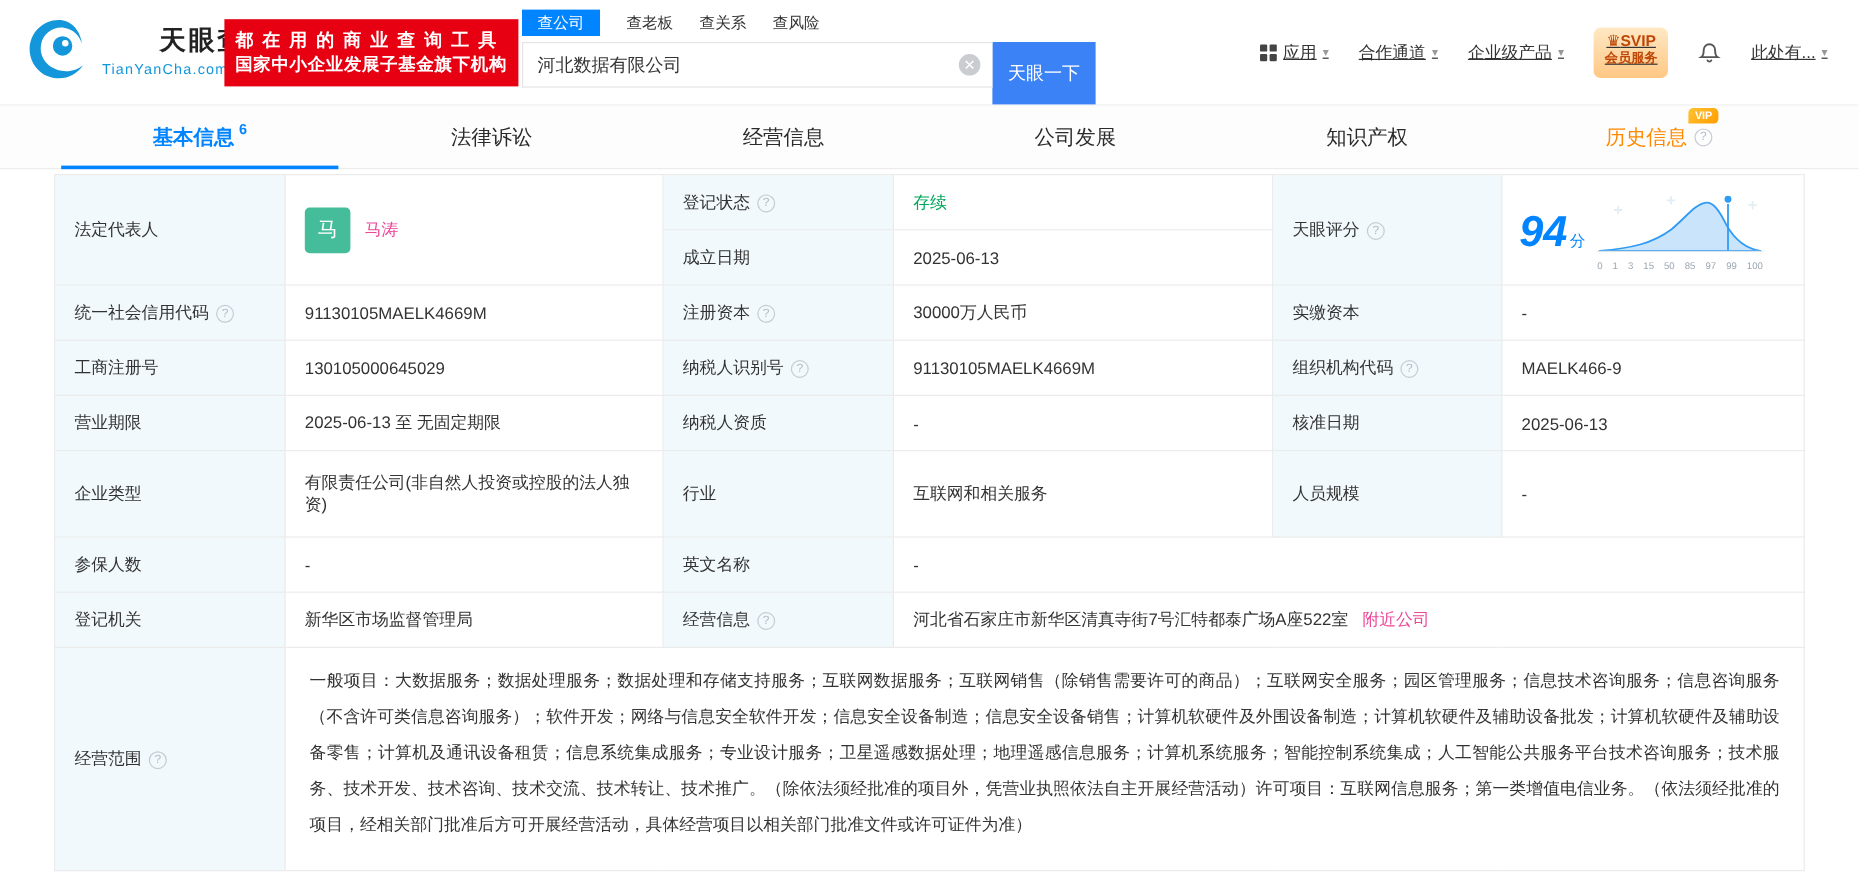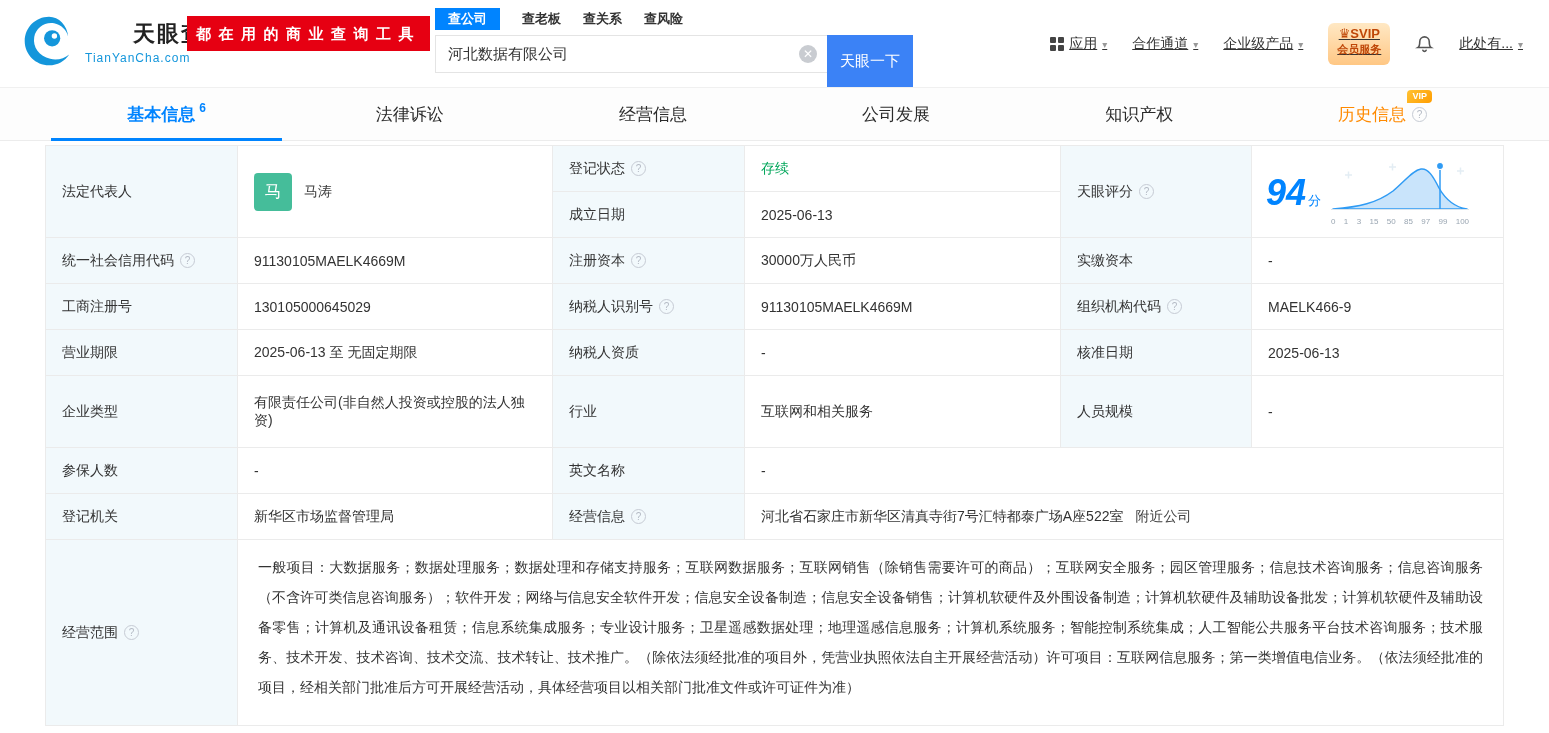--- a/index.html
+++ b/index.html
@@ -12,21 +12,21 @@
   .logo-mark { width:54px; height:54px; }
   .logo-title { font-size:22px; font-weight:bold; color:#222; line-height:34px; letter-spacing:2px;margin-left:48px; }
   .logo-sub { font-size:12px; color:#1496db; letter-spacing:1px; }
   .banner { position:absolute; left:187px; top:16px; background:#e60012; color:#fff;
     padding:7px 9px; font-weight:bold; }
   .banner .l1 { font-size:15px; letter-spacing:7.5px; line-height:21px; white-space:nowrap; }
   .banner .l2 { font-size:14.5px; letter-spacing:0.6px; line-height:21px; white-space:nowrap; }
 
   .search-wrap { position:absolute; left:435px; top:8px; }
   .mini-tabs { display:flex; gap:22px; align-items:center; height:22px; font-size:13px; }
-  .mini-tab { color:#333; cursor:pointer; padding:2px 0;font-weight:bold; }
+  .mini-tab { color:#333; cursor:pointer; padding:2px 0; }
   .mini-tab.active { background:#0084ff; color:#fff; padding:2px 13px; }
   .search-box { margin-top:5px; display:flex; width:478px; height:52px; }
   .input-holder { position:relative; flex:1; }
   .search-input { width:100%; height:38px; border:1px solid #e4e4e4; border-right:none;
     padding:0 36px 0 12px; font-size:15px; color:#333; outline:none; }
   .clear-icon { position:absolute; right:10px; top:10px; width:18px; height:18px; border-radius:50%;
     background:#c9ccd1; color:#fff; font-size:12px; line-height:18px; text-align:center; cursor:pointer; }
   .search-btn { width:86px; background:#3b82f6; color:#fff; border:none; font-size:15px; cursor:pointer; }
 
   .right-nav { position:absolute; right:26px; top:0; height:88px; display:flex; align-items:center;
@@ -54,21 +54,21 @@
     color:#fff; font-size:9px; font-weight:bold; padding:1px 5px; border-radius:4px 4px 4px 0; line-height:11px; }
   .q { display:inline-block; width:15px; height:15px; border:1px solid #c6cbd4; border-radius:50%;
     color:#b4bac4; font-size:10px; line-height:13px; text-align:center; margin-left:6px;
     vertical-align:1px; cursor:pointer; font-weight:normal; }
 
   
   table.info { border-collapse:collapse; margin:4px 45px 0; width:1459px; table-layout:fixed; font-size:14px; }
   td { border:1px solid #ebebeb; padding:8px 16px; vertical-align:middle; word-break:break-all; }
   td.lbl { background:#f2f9fc; color:#333; }
   tr.h46 { height:46px; }
-  .link { color:#404040; cursor:pointer; text-decoration:none; }
+  .link { color:#ec4899; cursor:pointer; text-decoration:none; }
   .green { color:#00a65a; }
   .rep-cell { display:flex; align-items:center; gap:12px; }
   .avatar { width:38px; height:38px; border-radius:4px; background:#45bd9a; color:#fff; font-size:17px;
     display:flex; align-items:center; justify-content:center; cursor:pointer; }
   .score-cell { padding:4px 8px 2px 14px; }
   .score-flex { display:flex; align-items:center; gap:8px; }
   .score-num { font-size:36px; font-weight:bold; font-style:italic; color:#0084ff; line-height:1; }
   .score-unit { font-size:13px; color:#0084ff; margin-left:2px; }
   .score-chart { width:142px; }
   .score-axis { display:flex; justify-content:space-between; font-size:8px; color:#9aa6b2;
@@ -86,20 +86,21 @@
       <circle cx="36" cy="24.5" r="3" fill="#ffffff"></circle>
     </svg>
     <div>
       <div class="logo-title">天眼查</div>
       <div class="logo-sub">TianYanCha.com</div>
     </div>
   </div>
 
   <div class="banner">
     <div class="l1">都在用的商业查询工具</div>
+    <div class="l2">国家中小企业发展子基金旗下机构</div>
   </div>
 
   <div class="search-wrap">
     <div class="mini-tabs">
       <span class="mini-tab active">查公司</span>
       <span class="mini-tab">查老板</span>
       <span class="mini-tab">查关系</span>
       <span class="mini-tab">查风险</span>
     </div>
     <div class="search-box">

